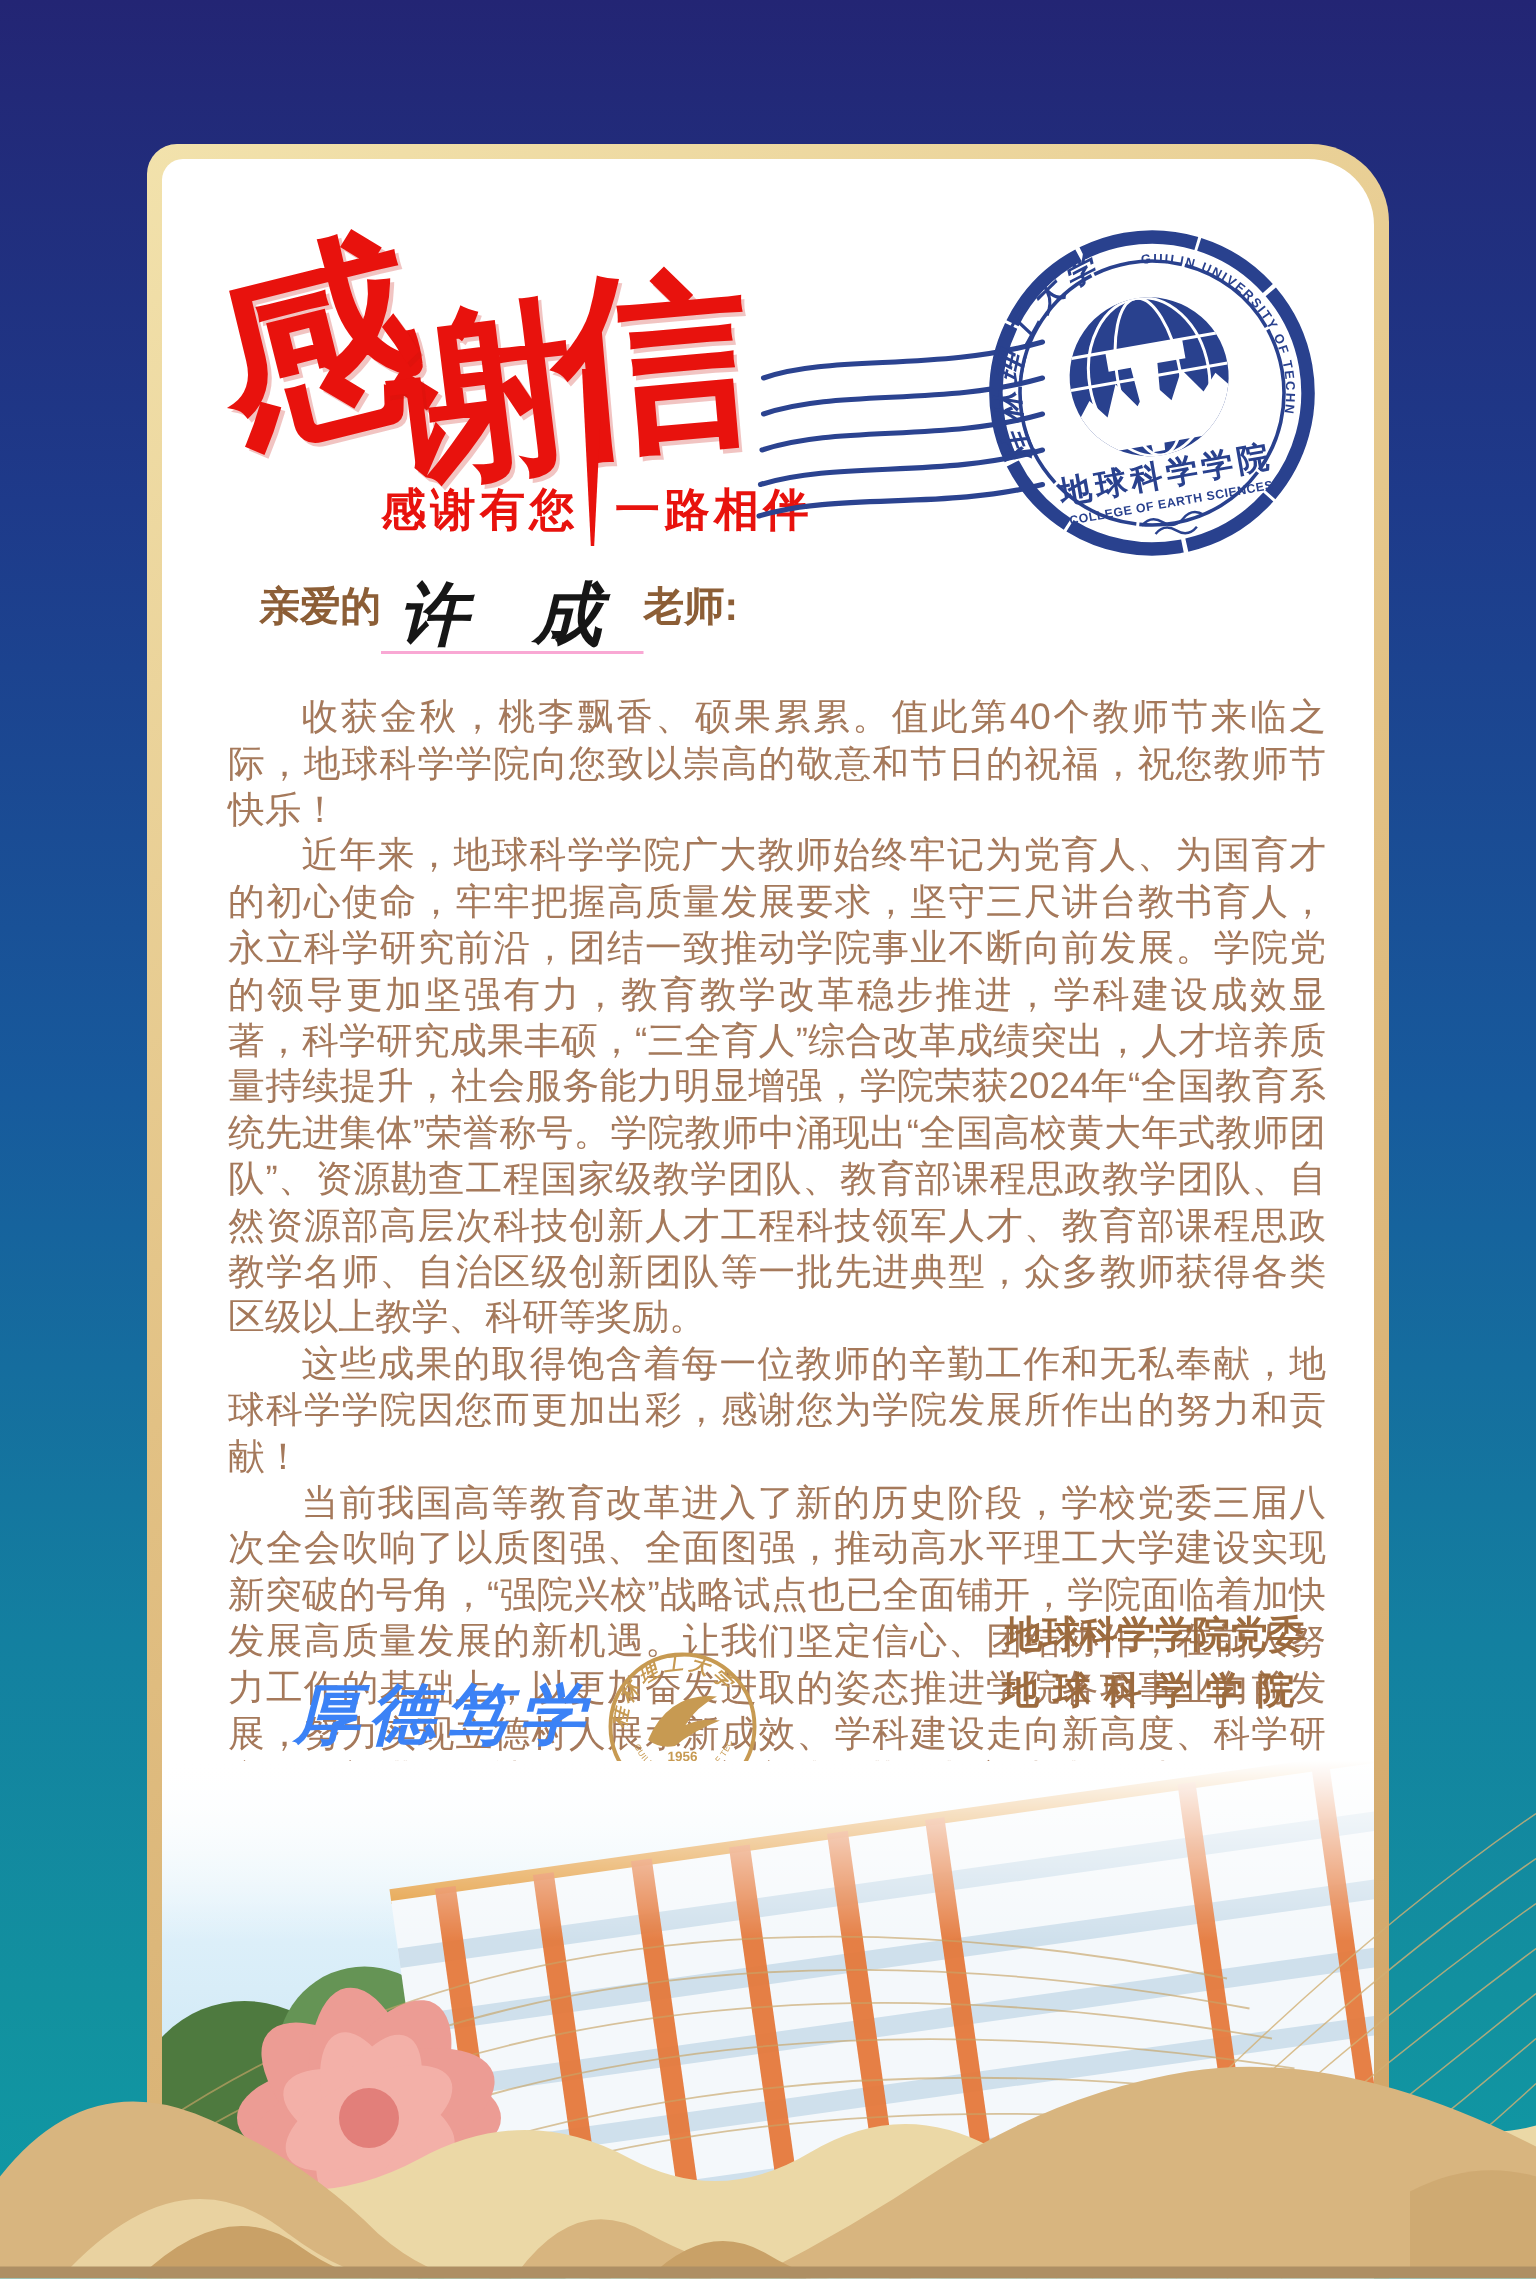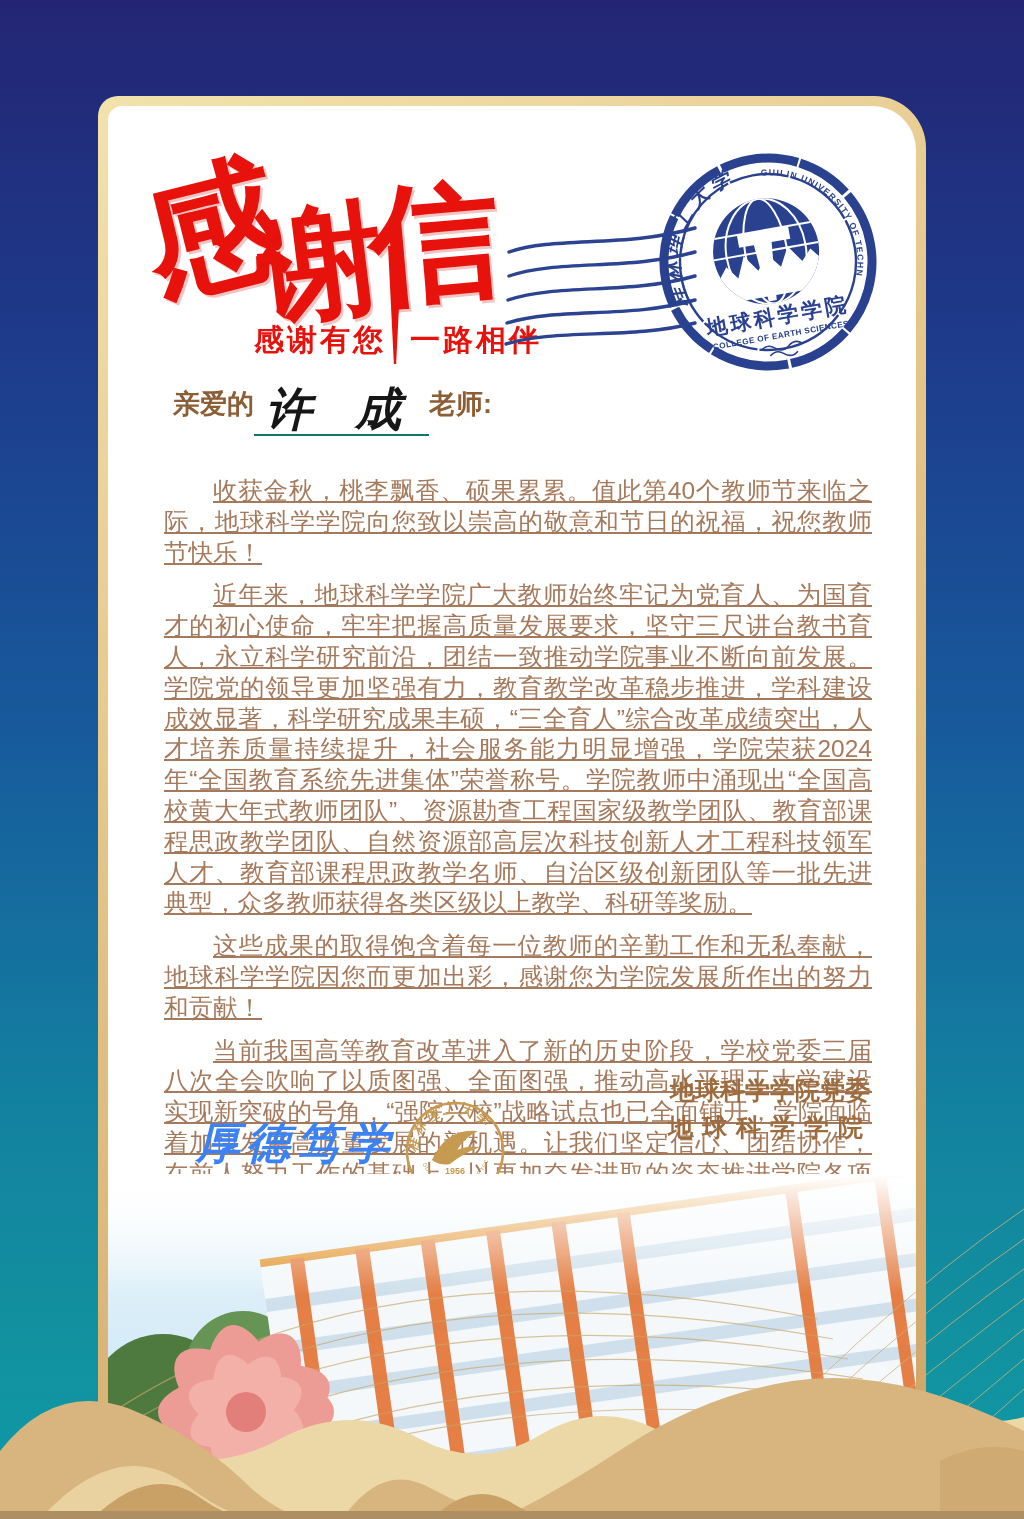--- a/index.html
+++ b/index.html
@@ -31,30 +31,30 @@
     position:absolute;left:280px;top:140px;width:14px;height:118px;background:#e8120d;
     clip-path:polygon(0 0,100% 0,58% 100%,42% 100%);
   }
   .subtitle{position:absolute;top:214px;font-size:30px;font-weight:bold;color:#e8120d;letter-spacing:3px;}
   .sub-l{left:146px;}
   .sub-r{left:302px;}
   
   .salutation{position:absolute;left:37px;top:280px;display:flex;align-items:flex-start;margin-left:28px;}
   .sal-prefix,.sal-suffix{font-size:27px;font-weight:bold;color:#8c5e36;padding-bottom:4px;}
   .sal-name{
-    width:175px;text-align:center;border-bottom:2px solid #0f766e;
+    width:175px;text-align:center;border-bottom:2px solid #f9a8d4;
     font-family:"Liberation Serif",serif;font-style:italic;font-weight:bold;
     font-size:46px;color:#161616;letter-spacing:16px;line-height:1.05;
   }
   
   .body-text{
     position:absolute;left:44px;top:358px;width:732px;
     font-size:24.5px;line-height:30.8px;color:#a5795b;text-align:justify;
   }
-  .body-text p{margin:12px;text-indent:2em;text-decoration:underline;}
+  .body-text p{margin:0;text-indent:2em;}
   
   .signature{position:absolute;right:44px;top:966px;text-align:center;color:#9c6b3e;font-weight:bold;}
   .sig-line{font-size:25px;line-height:37px;}
   .sig-spaced{letter-spacing:9px;}
   
   .motto{position:absolute;font-size:44px;font-weight:bold;font-style:italic;
     color:#3b82f6;font-family:"Liberation Serif",serif;letter-spacing:6px;}
   .motto-l{left:88px;top:1008px;}
   .motto-r{left:416px;top:1012px;}
   .gut-logo{position:absolute;left:294px;top:992px;width:106px;height:106px;}

